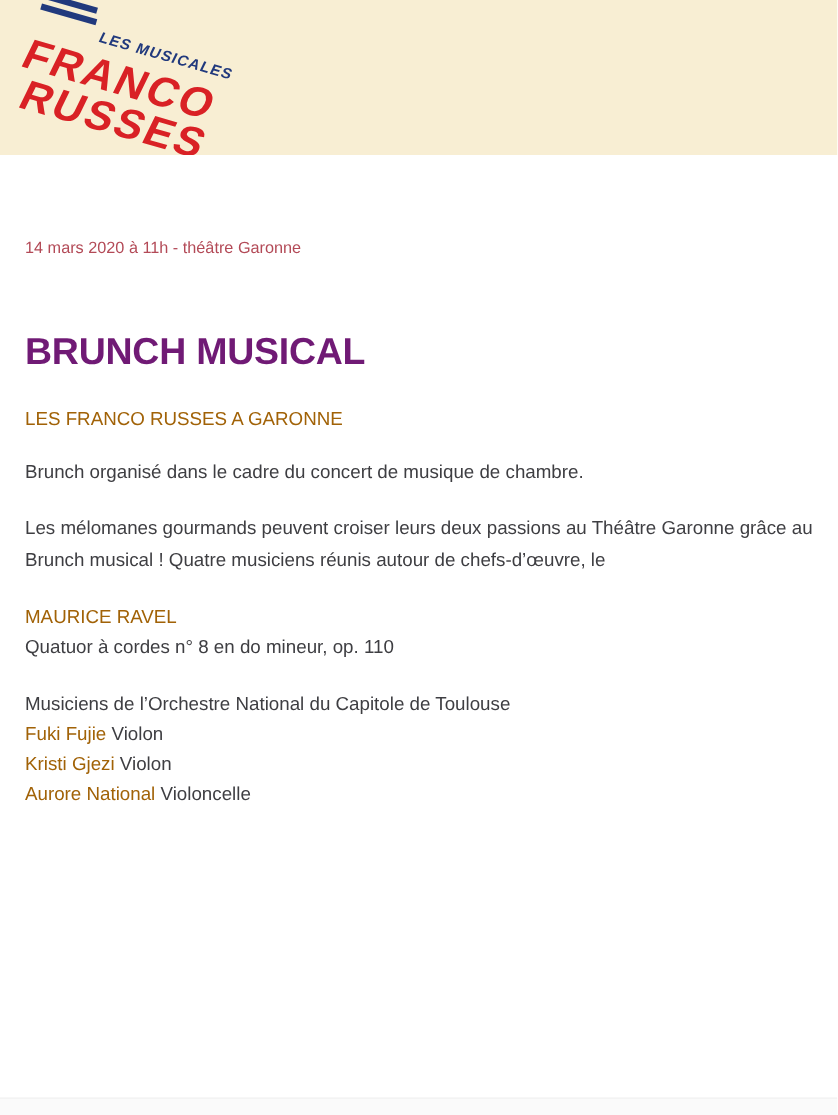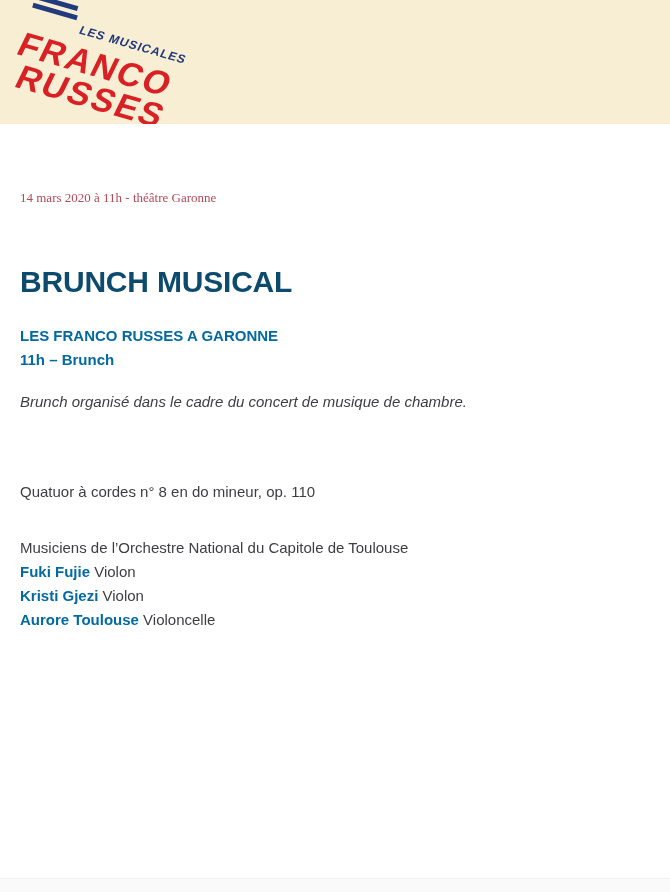--- a/index.html
+++ b/index.html
@@ -50,39 +50,38 @@
   .logo-line2 { margin-top: 5px; }
   .logo-line3 { margin-top: -2px; margin-left: 7px; }
 
   
   .content { padding: 0 16px 0 20px; }
 
   .date-line {
     margin-top: 66px;
     font-size: 13px; line-height: 16px;
     color: #b34a57;
-    font-family: Liberation Serif, serif;
   }
   .page-title {
     margin-top: 59px;
     font-size: 30px; line-height: 34px;
     font-weight: bold;
     letter-spacing: -0.2px;
-    color: #0c4a6e;
+    color: #701a75;
   }
 
   .line  { font-size: 15px; line-height: 24px; }
-  .bold, b, strong { font-weight: bold; color: #0369a1; }
+  .bold, b, strong { font-weight: normal; color: #a16207; }
 
   .kicker-block   { margin-top: 25px; }
-  .brunch-note    { margin-top: 18px; font-style: italic; }
+  .brunch-note    { margin-top: 18px; }
   .concert-head   { margin-top: 22px; }
   .description    { margin-top: 20px; font-size: 15px; line-height: 26px; }
   .program-block  { margin-top: 20px; }
-  .musician-block { margin-top: 32px; }
+  .musician-block { margin-top: 22px; }
 
   
   .footer-strip {
     position: absolute; left: 0; bottom: 0;
     width: 670px; height: 14px;
     background: #fafafa;
     border-top: 1px solid #f1f1f1;
   }
 </style>
 </head>
@@ -99,43 +98,43 @@
 </header>
 
 <main class="content">
 
   <p class="date-line">14 mars 2020 à 11h - théâtre Garonne</p>
 
   <h1 class="page-title">BRUNCH MUSICAL</h1>
 
   <div class="kicker-block">
     <p class="line bold">LES FRANCO RUSSES A GARONNE</p>
-    <p class="line bold">11h – Brunch</p>
   </div>
 
   <p class="line brunch-note">Brunch organisé dans le cadre du concert de musique de chambre.</p>
 
 
-  <p class="description"><br></p>
+  <p class="description"><span>Les mélomanes gourmands peuvent croiser leurs deux passions au Théâtre Garonne grâce au Brunch musical ! Quatre musiciens réunis autour de chefs-d’œuvre, le</span><br></p>
 
   <div class="program-block">
+    <p class="line bold">MAURICE RAVEL</p>
     <p class="line">Quatuor à cordes n° 8 en do mineur, op. 110</p>
   </div>
 
   <div class="musician-block">
     <p class="line">Musiciens de l’Orchestre National du Capitole de Toulouse</p>
     <p class="line">
       <strong>Fuki Fujie</strong>
       <span>Violon</span>
     </p>
     <p class="line">
       <strong>Kristi Gjezi</strong>
       <span>Violon</span>
     </p>
     <p class="line">
-      <strong>Aurore Toulouse</strong>
+      <strong>Aurore National</strong>
       <span>Violoncelle</span>
     </p>
   </div>
 
 </main>
 
 <div class="footer-strip"></div>
 
 </body></html>

